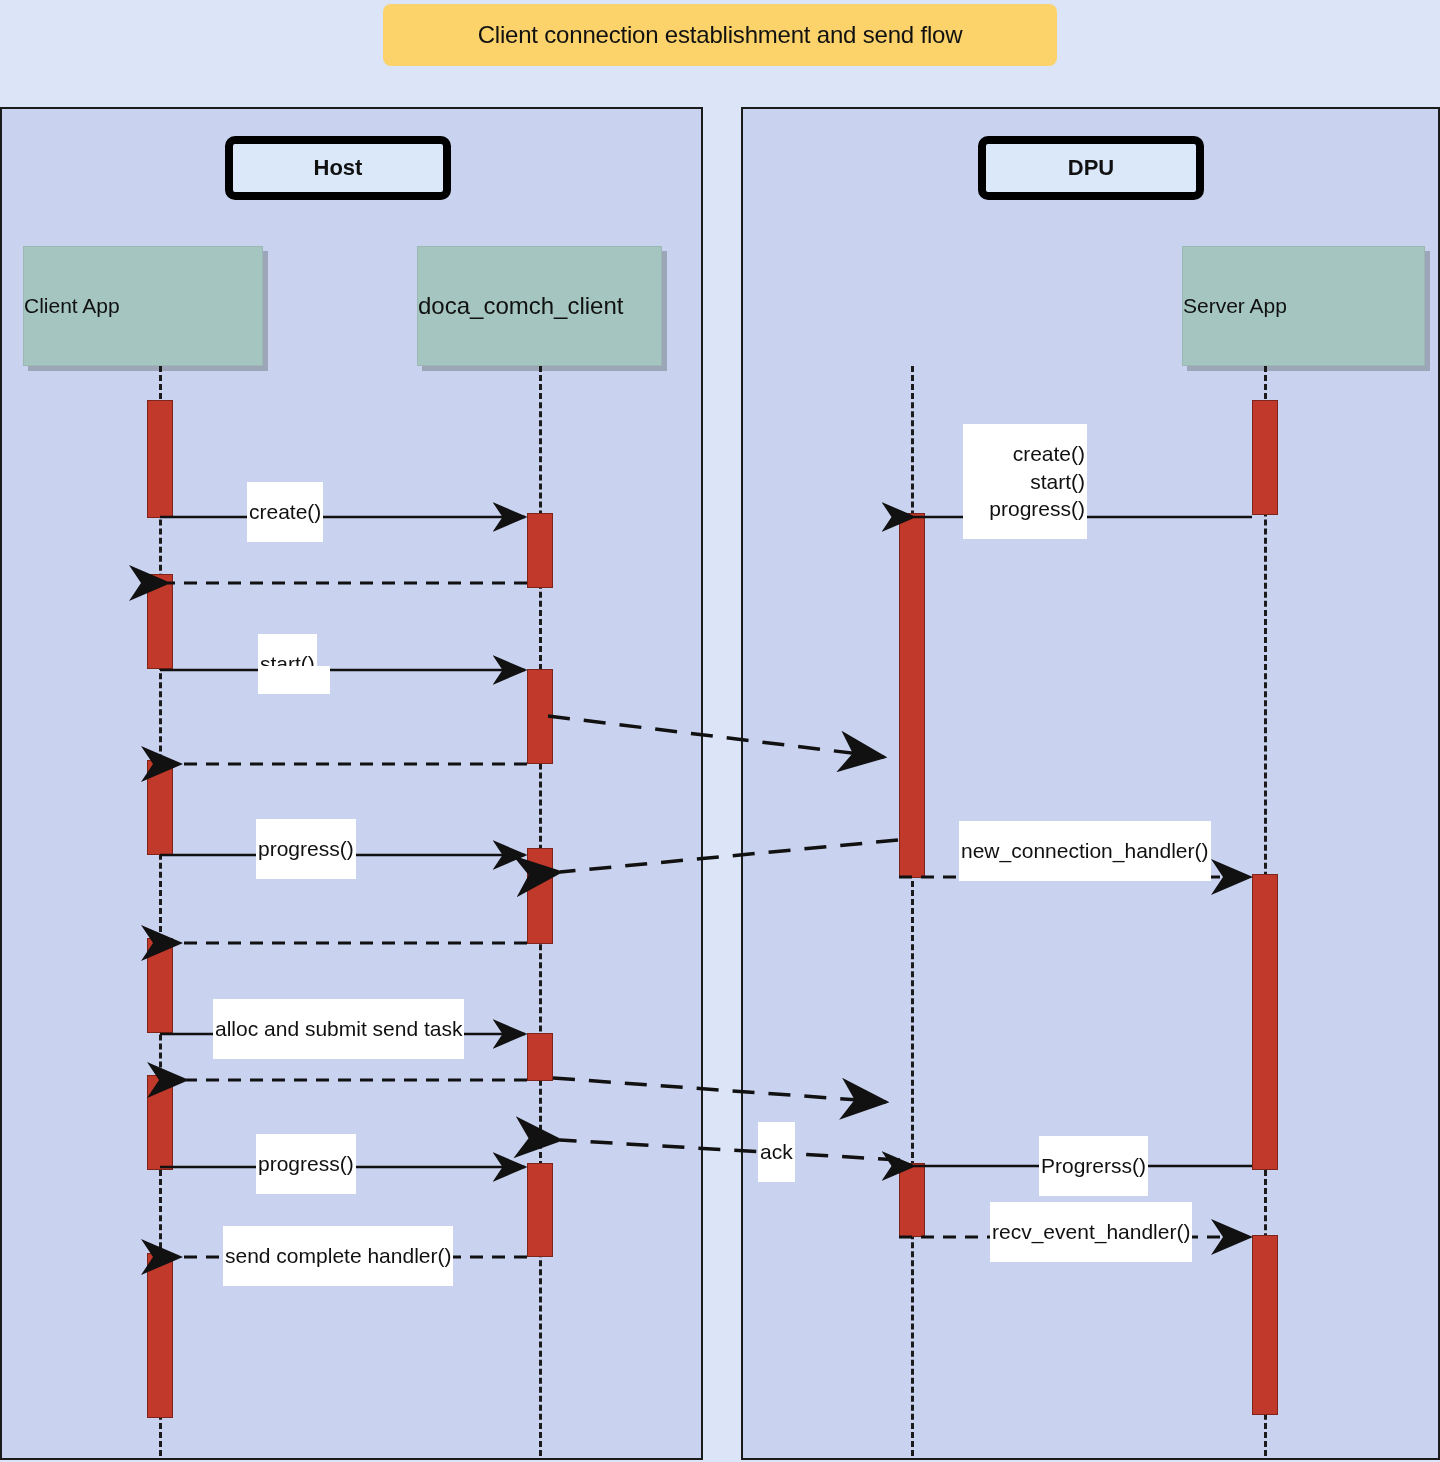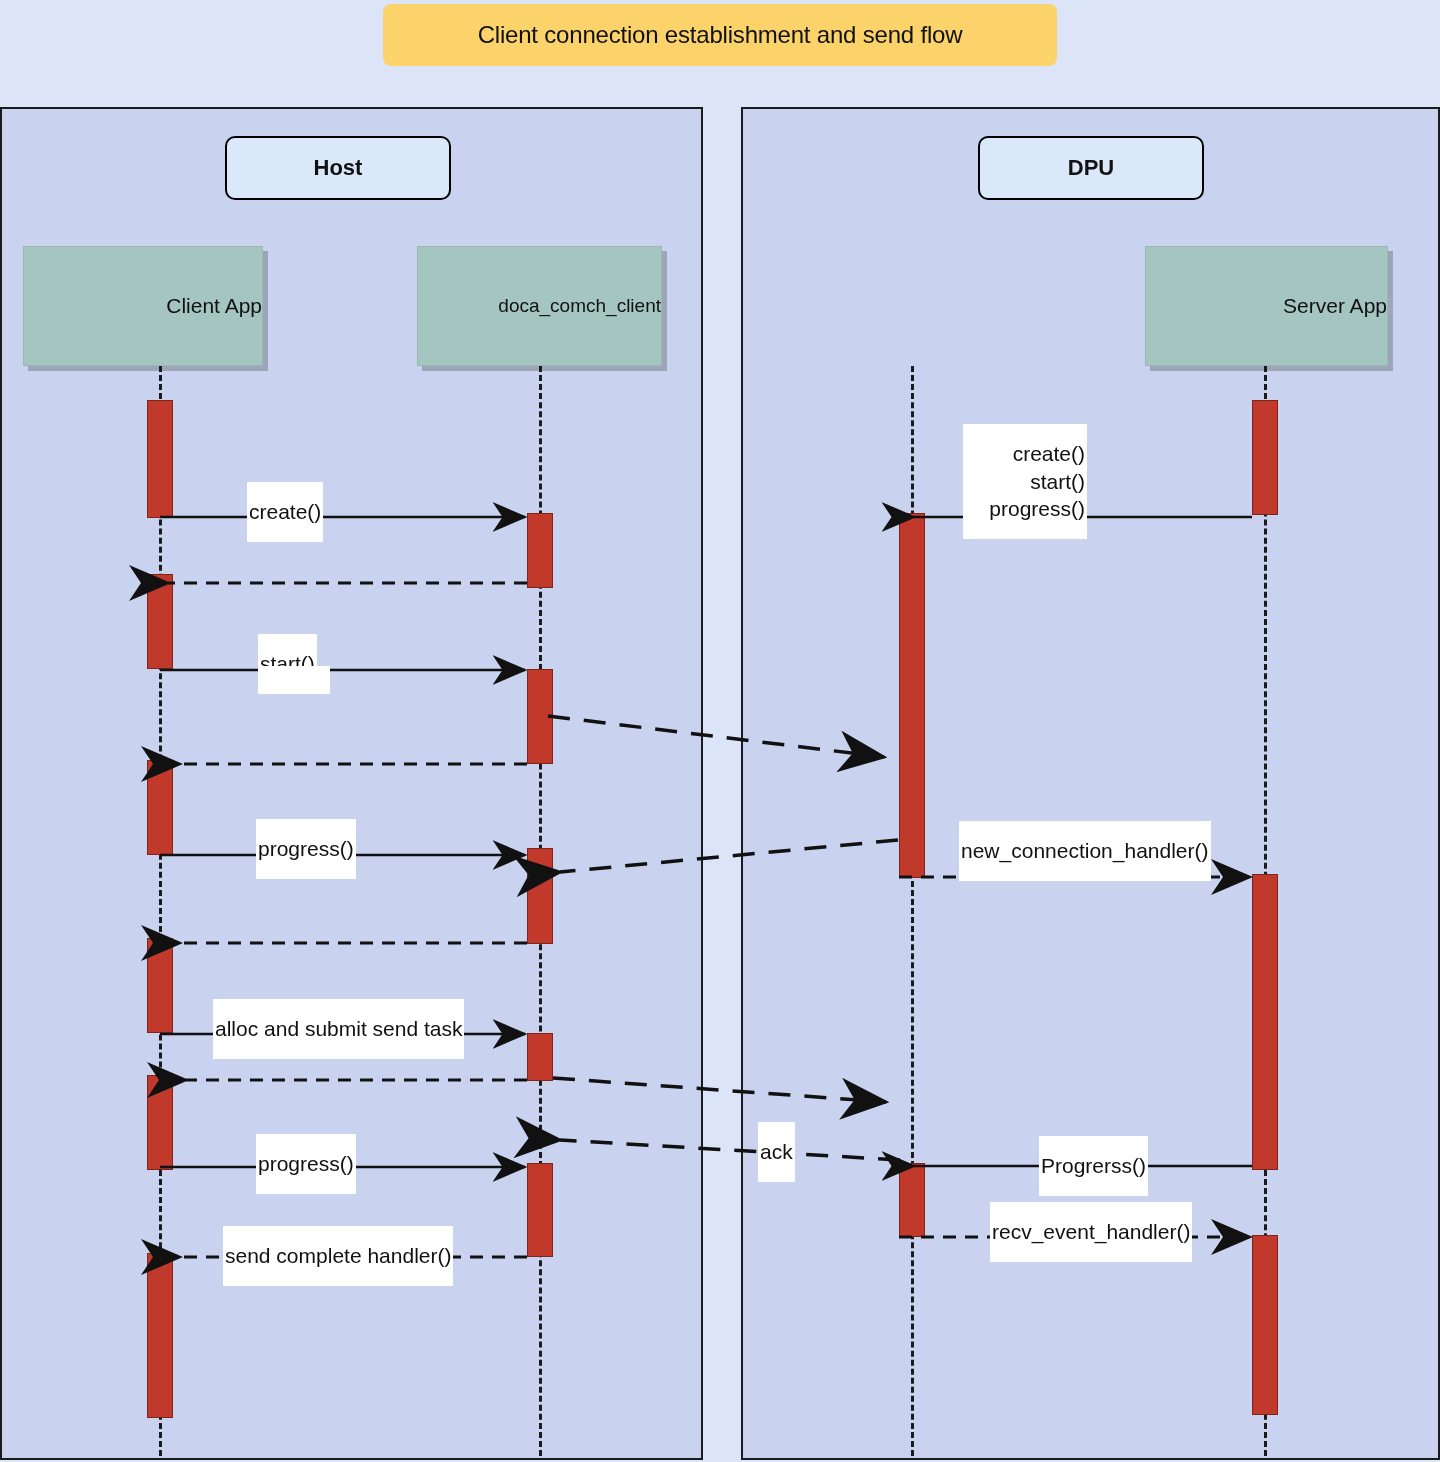--- a/index.html
+++ b/index.html
@@ -47,21 +47,21 @@
   }
   #frame-host { left: 0px; width: 703px; }
   #frame-dpu  { left: 741px; width: 699px; }
 
   .sys-label {
     position: absolute;
     top: 136px;
     width: 226px;
     height: 64px;
     background: #dbe8f9;
-    border: 2px solid #000000;
+    border: 8px solid #000000;
     border-radius: 10px;
     display: flex;
     align-items: center;
     justify-content: center;
     box-sizing: border-box;
   }
   .sys-label span {
     font-size: 22px;
     font-weight: bold;
     color: #111;
@@ -72,25 +72,25 @@
   
   .participant {
     position: absolute;
     top: 246px;
     height: 120px;
     background: #a5c6c0;
     border: 1px solid #9ab9b3;
     box-shadow: 5px 5px 0 0 rgba(120,128,140,0.55);
     display: flex;
     align-items: center;
-    justify-content: flex-end;
+    justify-content: flex-start;
     box-sizing: border-box;
   }
   .participant span {
-    font-size: 19px;
+    font-size: 24px;
     color: #111;
     text-align: center;
   }
   .participant.wide span { font-size: 21px; }
 
   
   .lifeline {
     position: absolute;
     width: 0;
     border-left: 3px dashed #1b1b1b;
@@ -147,21 +147,21 @@
   <div id="sys-label-dpu" class="sys-label">
     <span>DPU</span>
   </div>
 
   <div class="participant wide" style="left:23px; width:240px;">
     <span>Client App</span>
   </div>
   <div class="participant" style="left:417px; width:245px;">
     <span>doca_comch_client</span>
   </div>
-  <div class="participant wide" style="left:1145px; width:243px;">
+  <div class="participant wide" style="left:1182px; width:243px;">
     <span>Server App</span>
   </div>
 
   <div class="lifeline" style="left:159px;"></div>
   <div class="lifeline" style="left:539px;"></div>
   <div class="lifeline" style="left:911px;"></div>
   <div class="lifeline" style="left:1264px;"></div>
 
   <div class="activation" style="left:147px; top:400px;  height:118px;"></div>
   <div class="activation" style="left:147px; top:574px;  height:95px;"></div>

